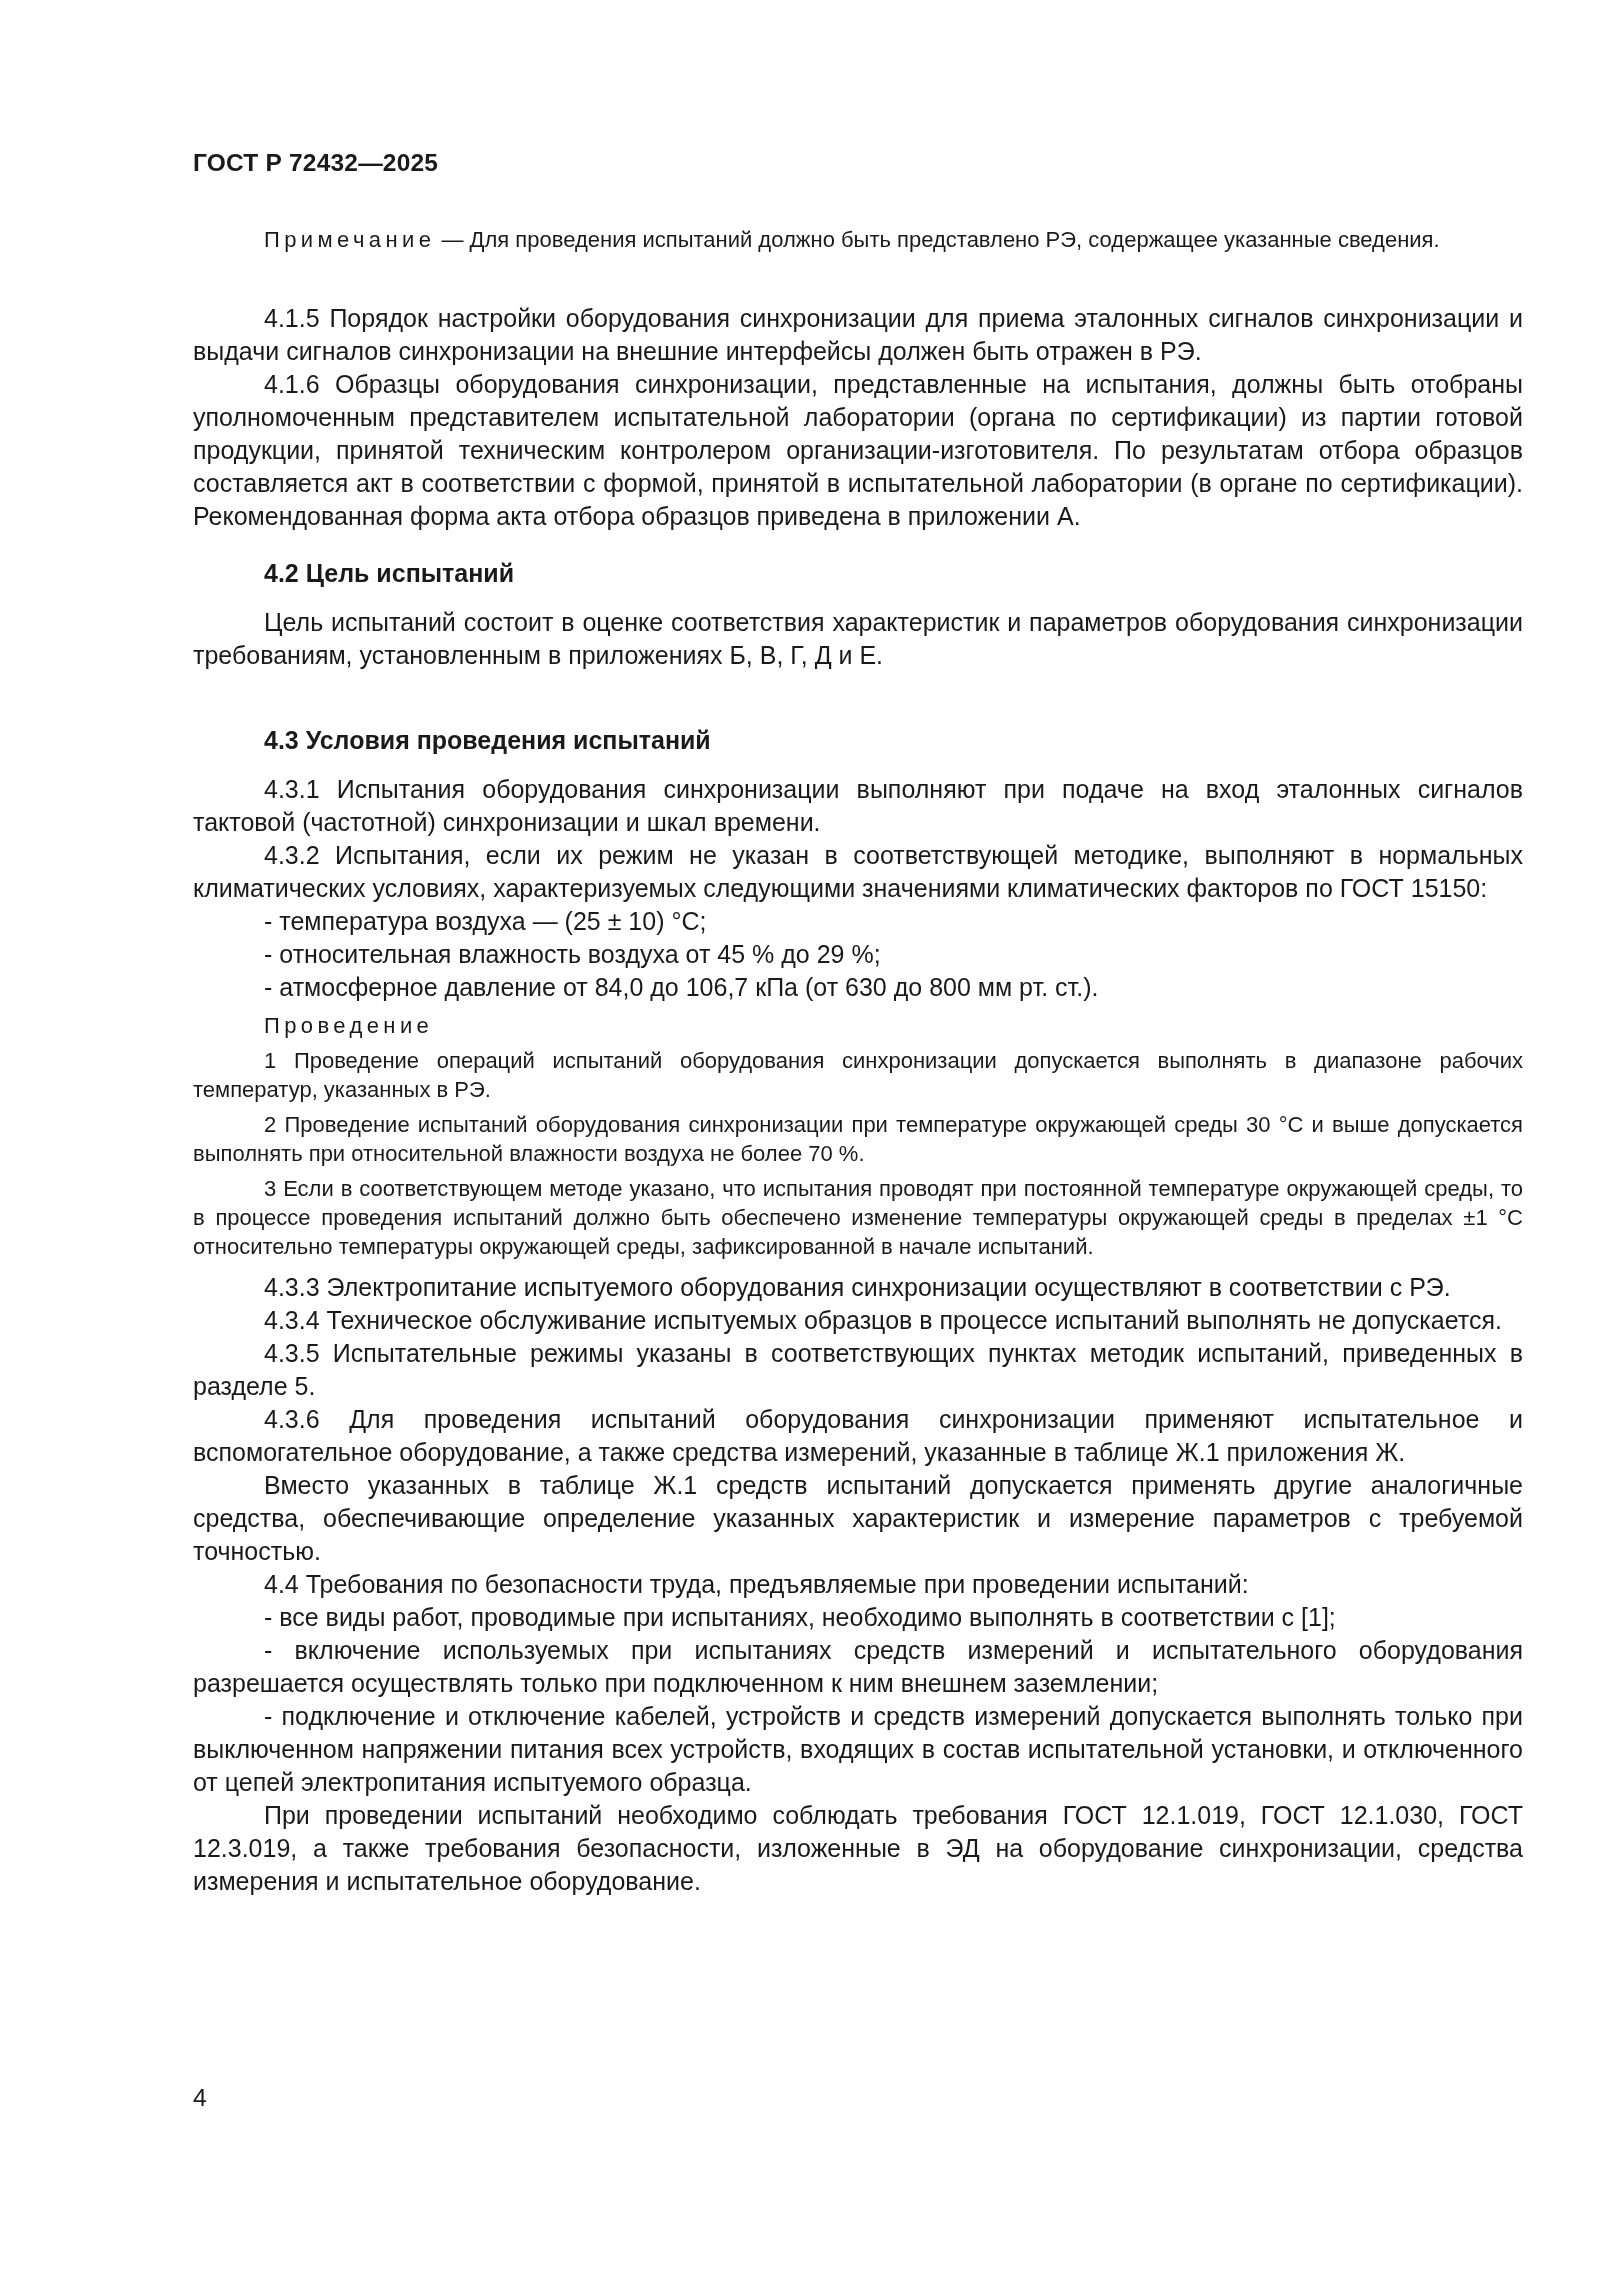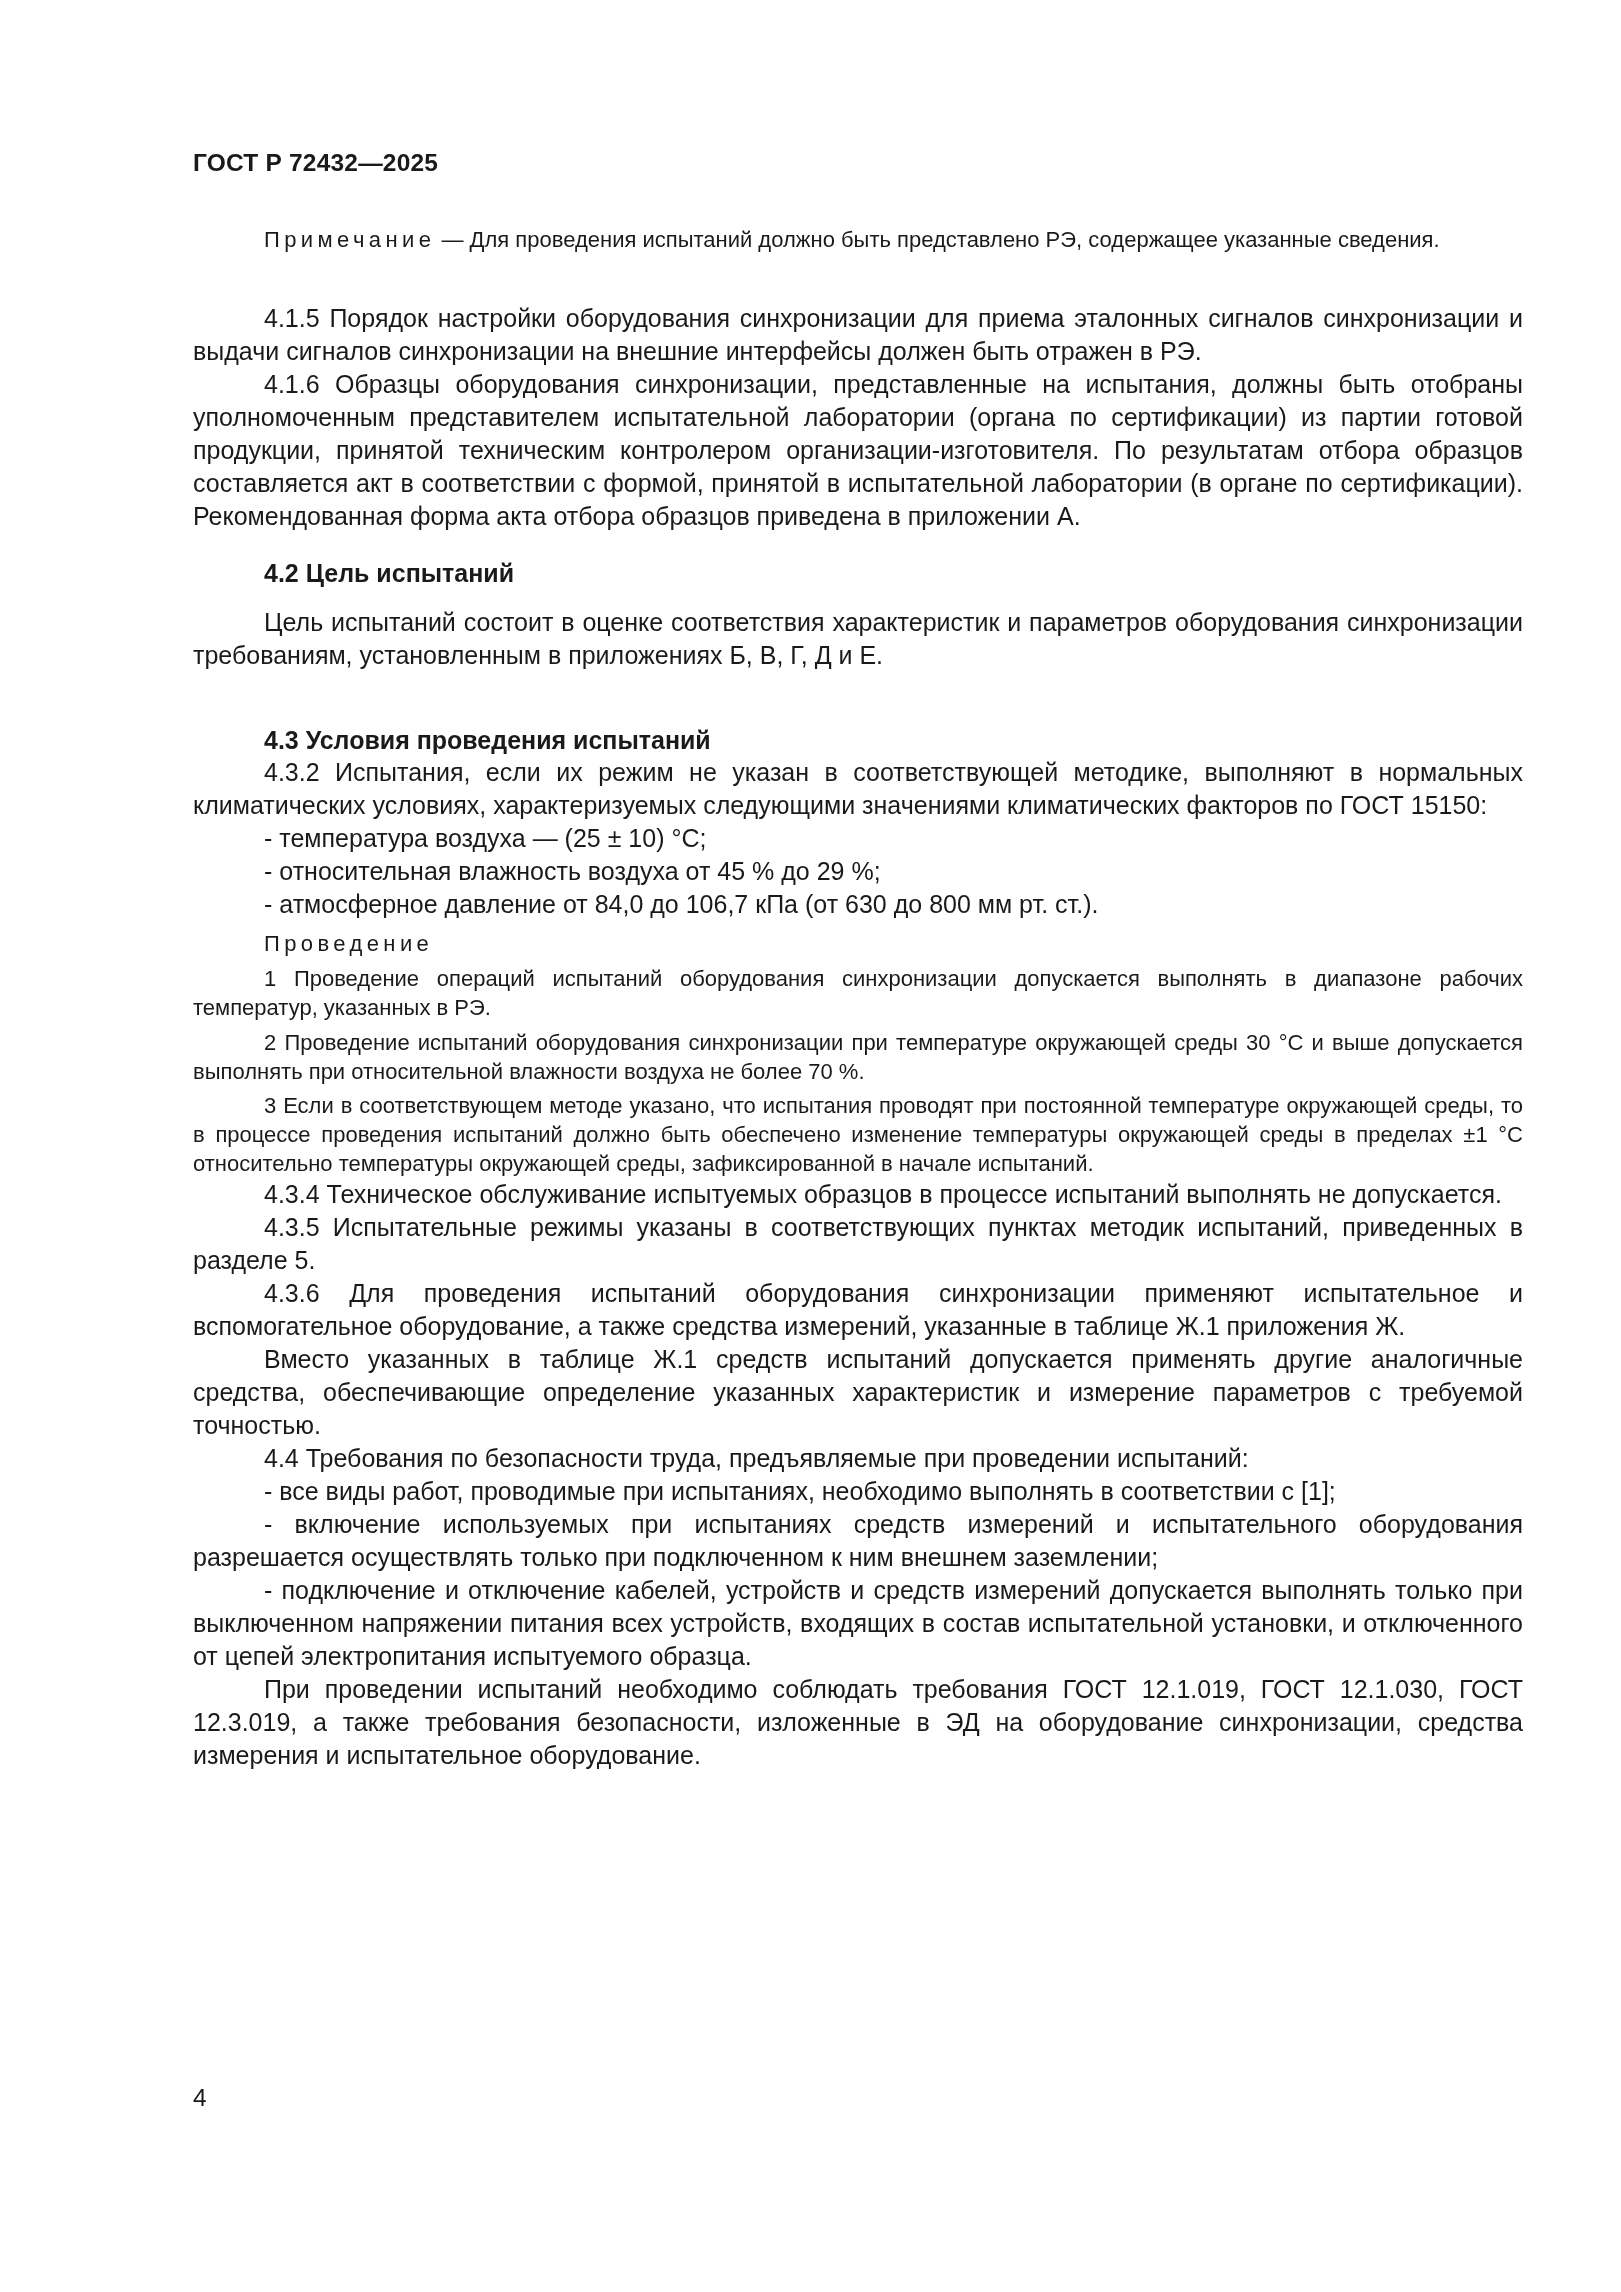--- a/index.html
+++ b/index.html
@@ -31,28 +31,30 @@
     <p class="p ind">4.1.6 Образцы оборудования синхронизации, представленные на испытания, должны быть отобраны уполномоченным представителем испытательной лаборатории (органа по сертификации) из партии готовой продукции, принятой техническим контролером организации-изготовителя. По результатам отбора образцов составляется акт в соответствии с формой, принятой в испытательной лаборатории (в органе по сертификации). Рекомендованная форма акта отбора образцов приведена в приложении А.</p>
   </div>
 
   <div class="blk" style="top:557px;">
     <p class="h2">4.2 Цель испытаний</p>
     <p class="p ind" style="margin-top:16.7px;">Цель испытаний состоит в оценке соответствия характеристик и параметров оборудования синхронизации требованиям, установленным в приложениях Б, В, Г, Д и Е.</p>
   </div>
 
   <div class="blk" style="top:724px;">
     <p class="h2">4.3 Условия проведения испытаний</p>
+    <p class="p ind" style="margin-top:16.7px;">4.3.1 Испытания оборудования синхронизации выполняют при подаче на вход эталонных сигналов тактовой (частотной) синхронизации и шкал времени.</p>
     <p class="p ind">4.3.2 Испытания, если их режим не указан в соответствующей методике, выполняют в нормальных климатических условиях, характеризуемых следующими значениями климатических факторов по ГОСТ 15150:</p>
     <p class="li">- температура воздуха — (25 ± 10) °С;</p>
     <p class="li">- относительная влажность воздуха от 45 % до 29 %;</p>
     <p class="li">- атмосферное давление от 84,0 до 106,7 кПа (от 630 до 800 мм рт. ст.).</p>
     <p class="note ind spaced" style="margin-top:7.8px;">Проведение</p>
     <p class="note ind" style="margin-top:5.9px;">1 Проведение операций испытаний оборудования синхронизации допускается выполнять в диапазоне рабочих температур, указанных в РЭ.</p>
     <p class="note ind" style="margin-top:5.9px;">2 Проведение испытаний оборудования синхронизации при температуре окружающей среды 30 °С и выше допускается выполнять при относительной влажности воздуха не более 70 %.</p>
     <p class="note ind" style="margin-top:5.9px;">3 Если в соответствующем методе указано, что испытания проводят при постоянной температуре окружающей среды, то в процессе проведения испытаний должно быть обеспечено изменение температуры окружающей среды в пределах ±1 °С относительно температуры окружающей среды, зафиксированной в начале испытаний.</p>
+    <p class="p ind" style="margin-top:9.8px;">4.3.3 Электропитание испытуемого оборудования синхронизации осуществляют в соответствии с РЭ.</p>
     <p class="p ind">4.3.4 Техническое обслуживание испытуемых образцов в процессе испытаний выполнять не допускается.</p>
     <p class="p ind">4.3.5 Испытательные режимы указаны в соответствующих пунктах методик испытаний, приведенных в разделе 5.</p>
     <p class="p ind">4.3.6 Для проведения испытаний оборудования синхронизации применяют испытательное и вспомогательное оборудование, а также средства измерений, указанные в таблице Ж.1 приложения Ж.</p>
     <p class="p ind">Вместо указанных в таблице Ж.1 средств испытаний допускается применять другие аналогичные средства, обеспечивающие определение указанных характеристик и измерение параметров с требуемой точностью.</p>
     <p class="p ind">4.4 Требования по безопасности труда, предъявляемые при проведении испытаний:</p>
     <p class="p ind">- все виды работ, проводимые при испытаниях, необходимо выполнять в соответствии с [1];</p>
     <p class="p ind">- включение используемых при испытаниях средств измерений и испытательного оборудования разрешается осуществлять только при подключенном к ним внешнем заземлении;</p>
     <p class="p ind">- подключение и отключение кабелей, устройств и средств измерений допускается выполнять только при выключенном напряжении питания всех устройств, входящих в состав испытательной установки, и отключенного от цепей электропитания испытуемого образца.</p>
     <p class="p ind">При проведении испытаний необходимо соблюдать требования ГОСТ 12.1.019, ГОСТ 12.1.030, ГОСТ 12.3.019, а также требования безопасности, изложенные в ЭД на оборудование синхронизации, средства измерения и испытательное оборудование.</p>
   </div>

